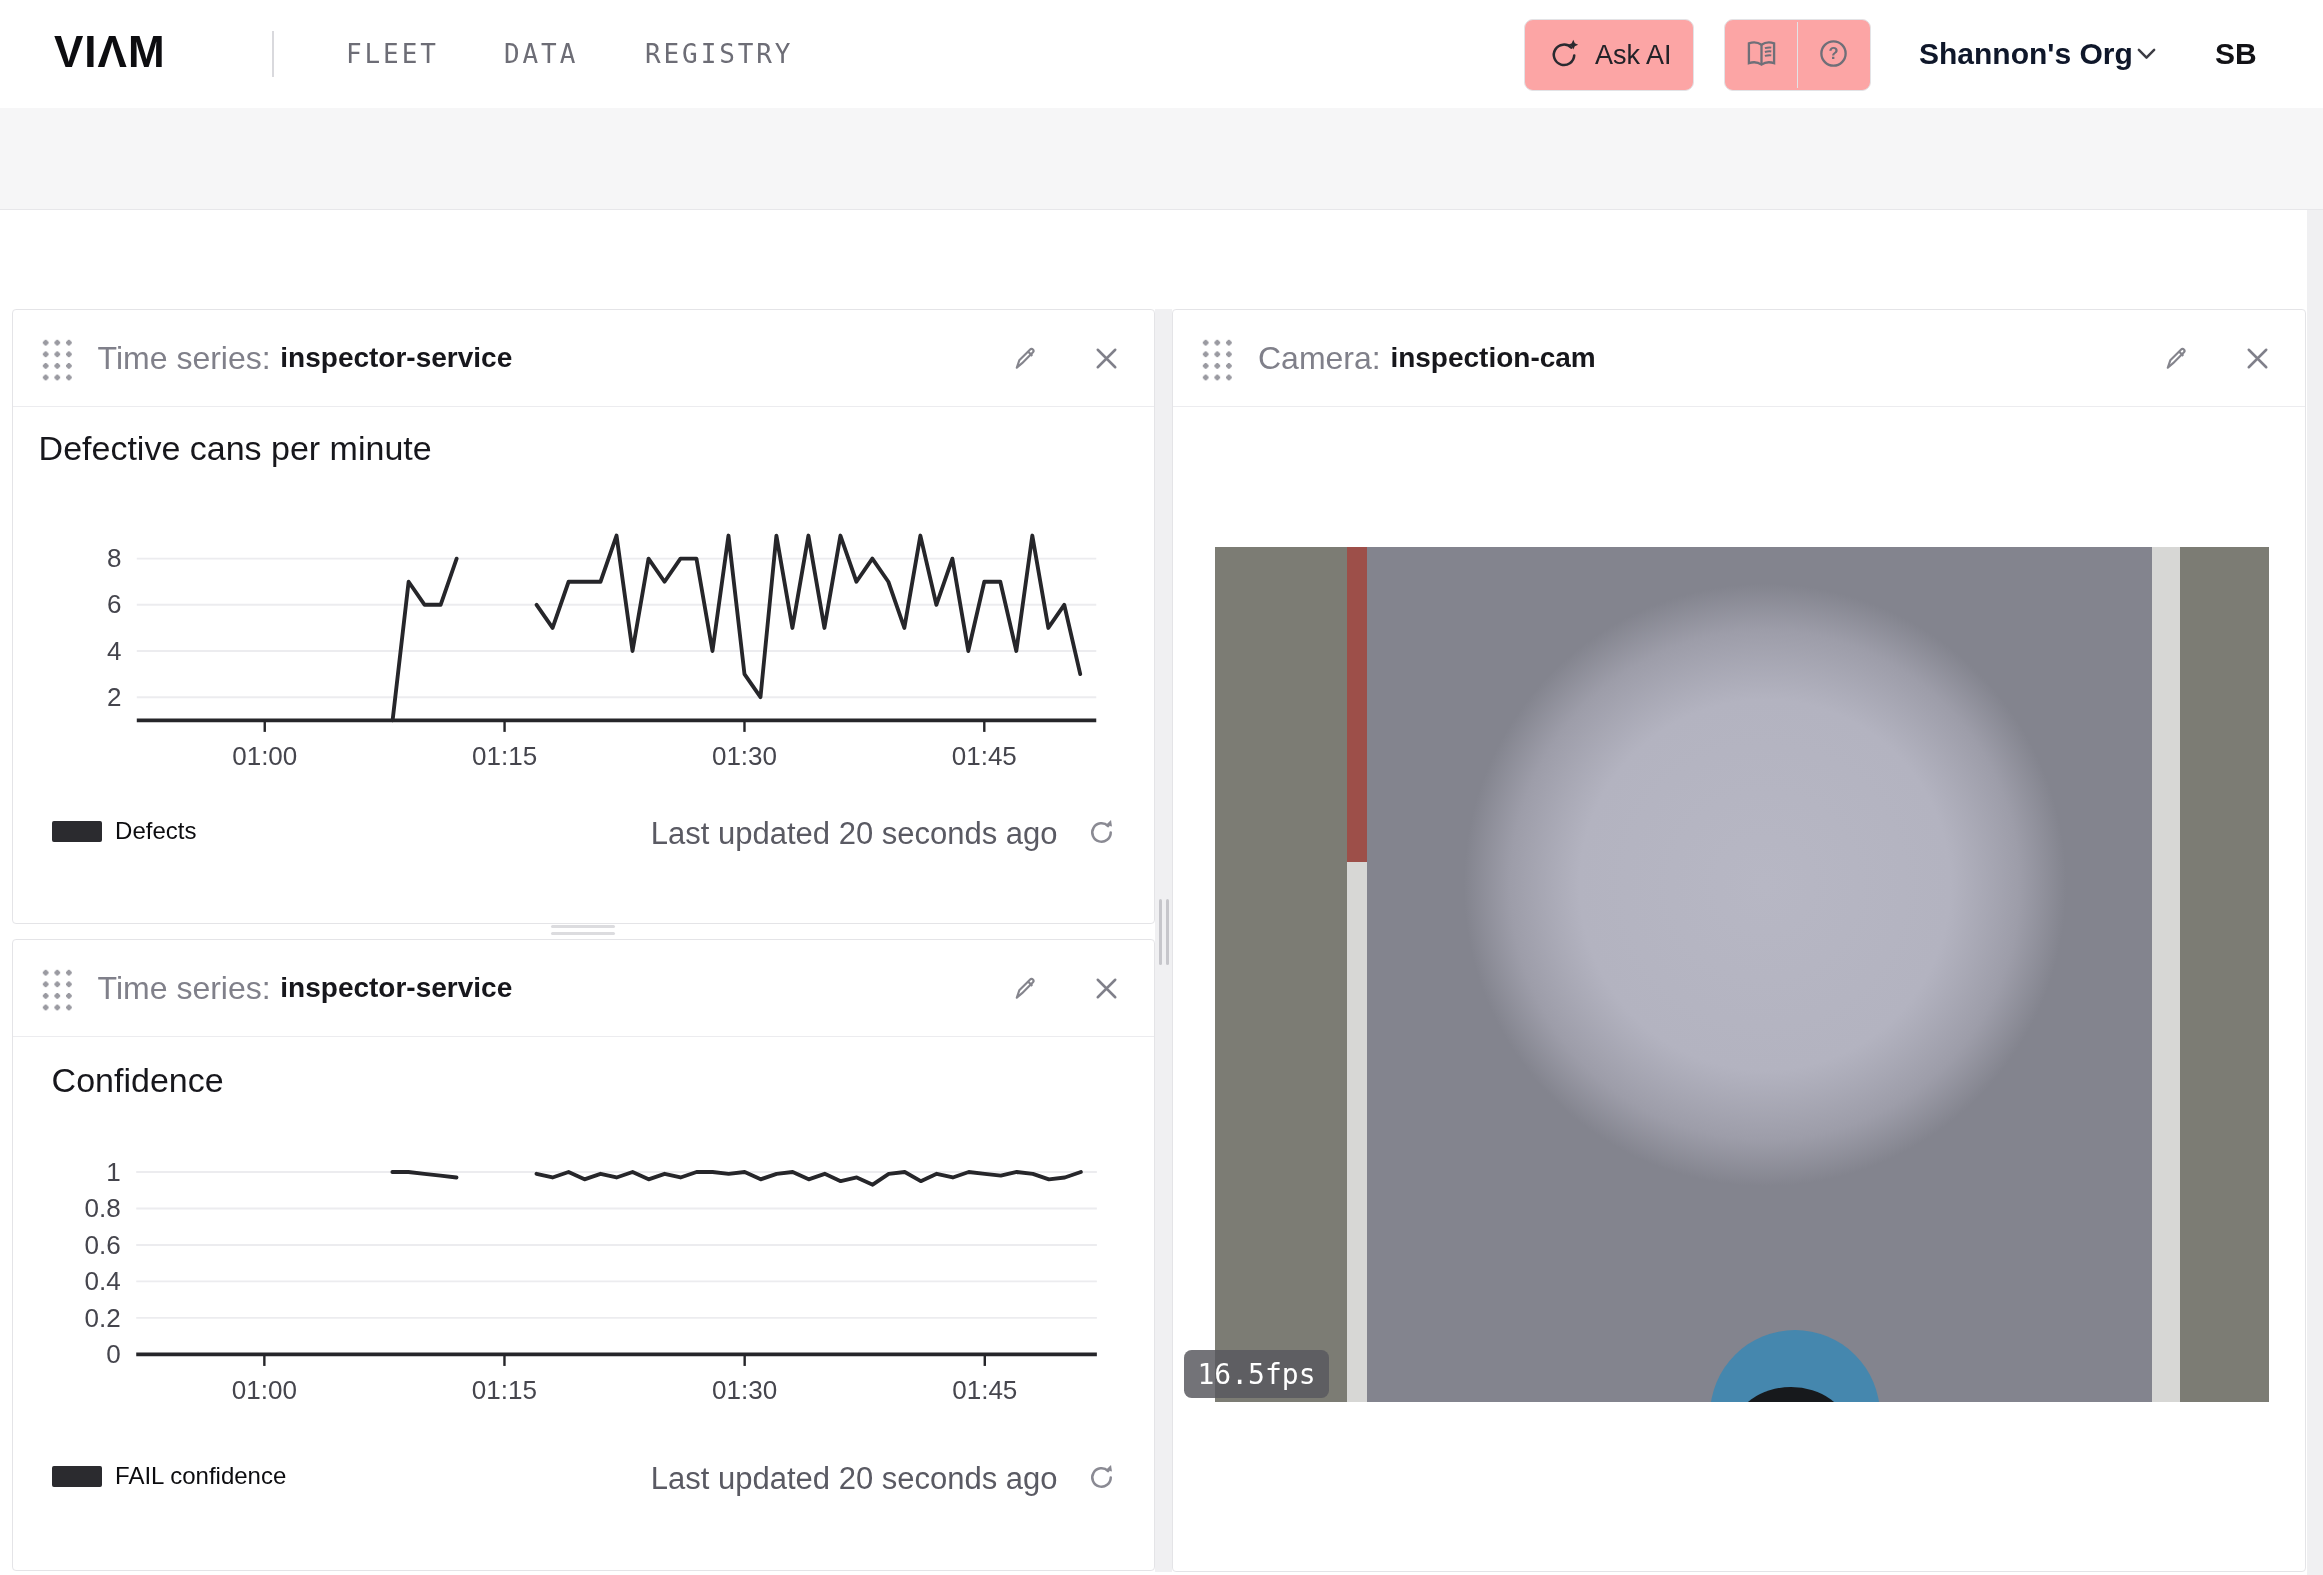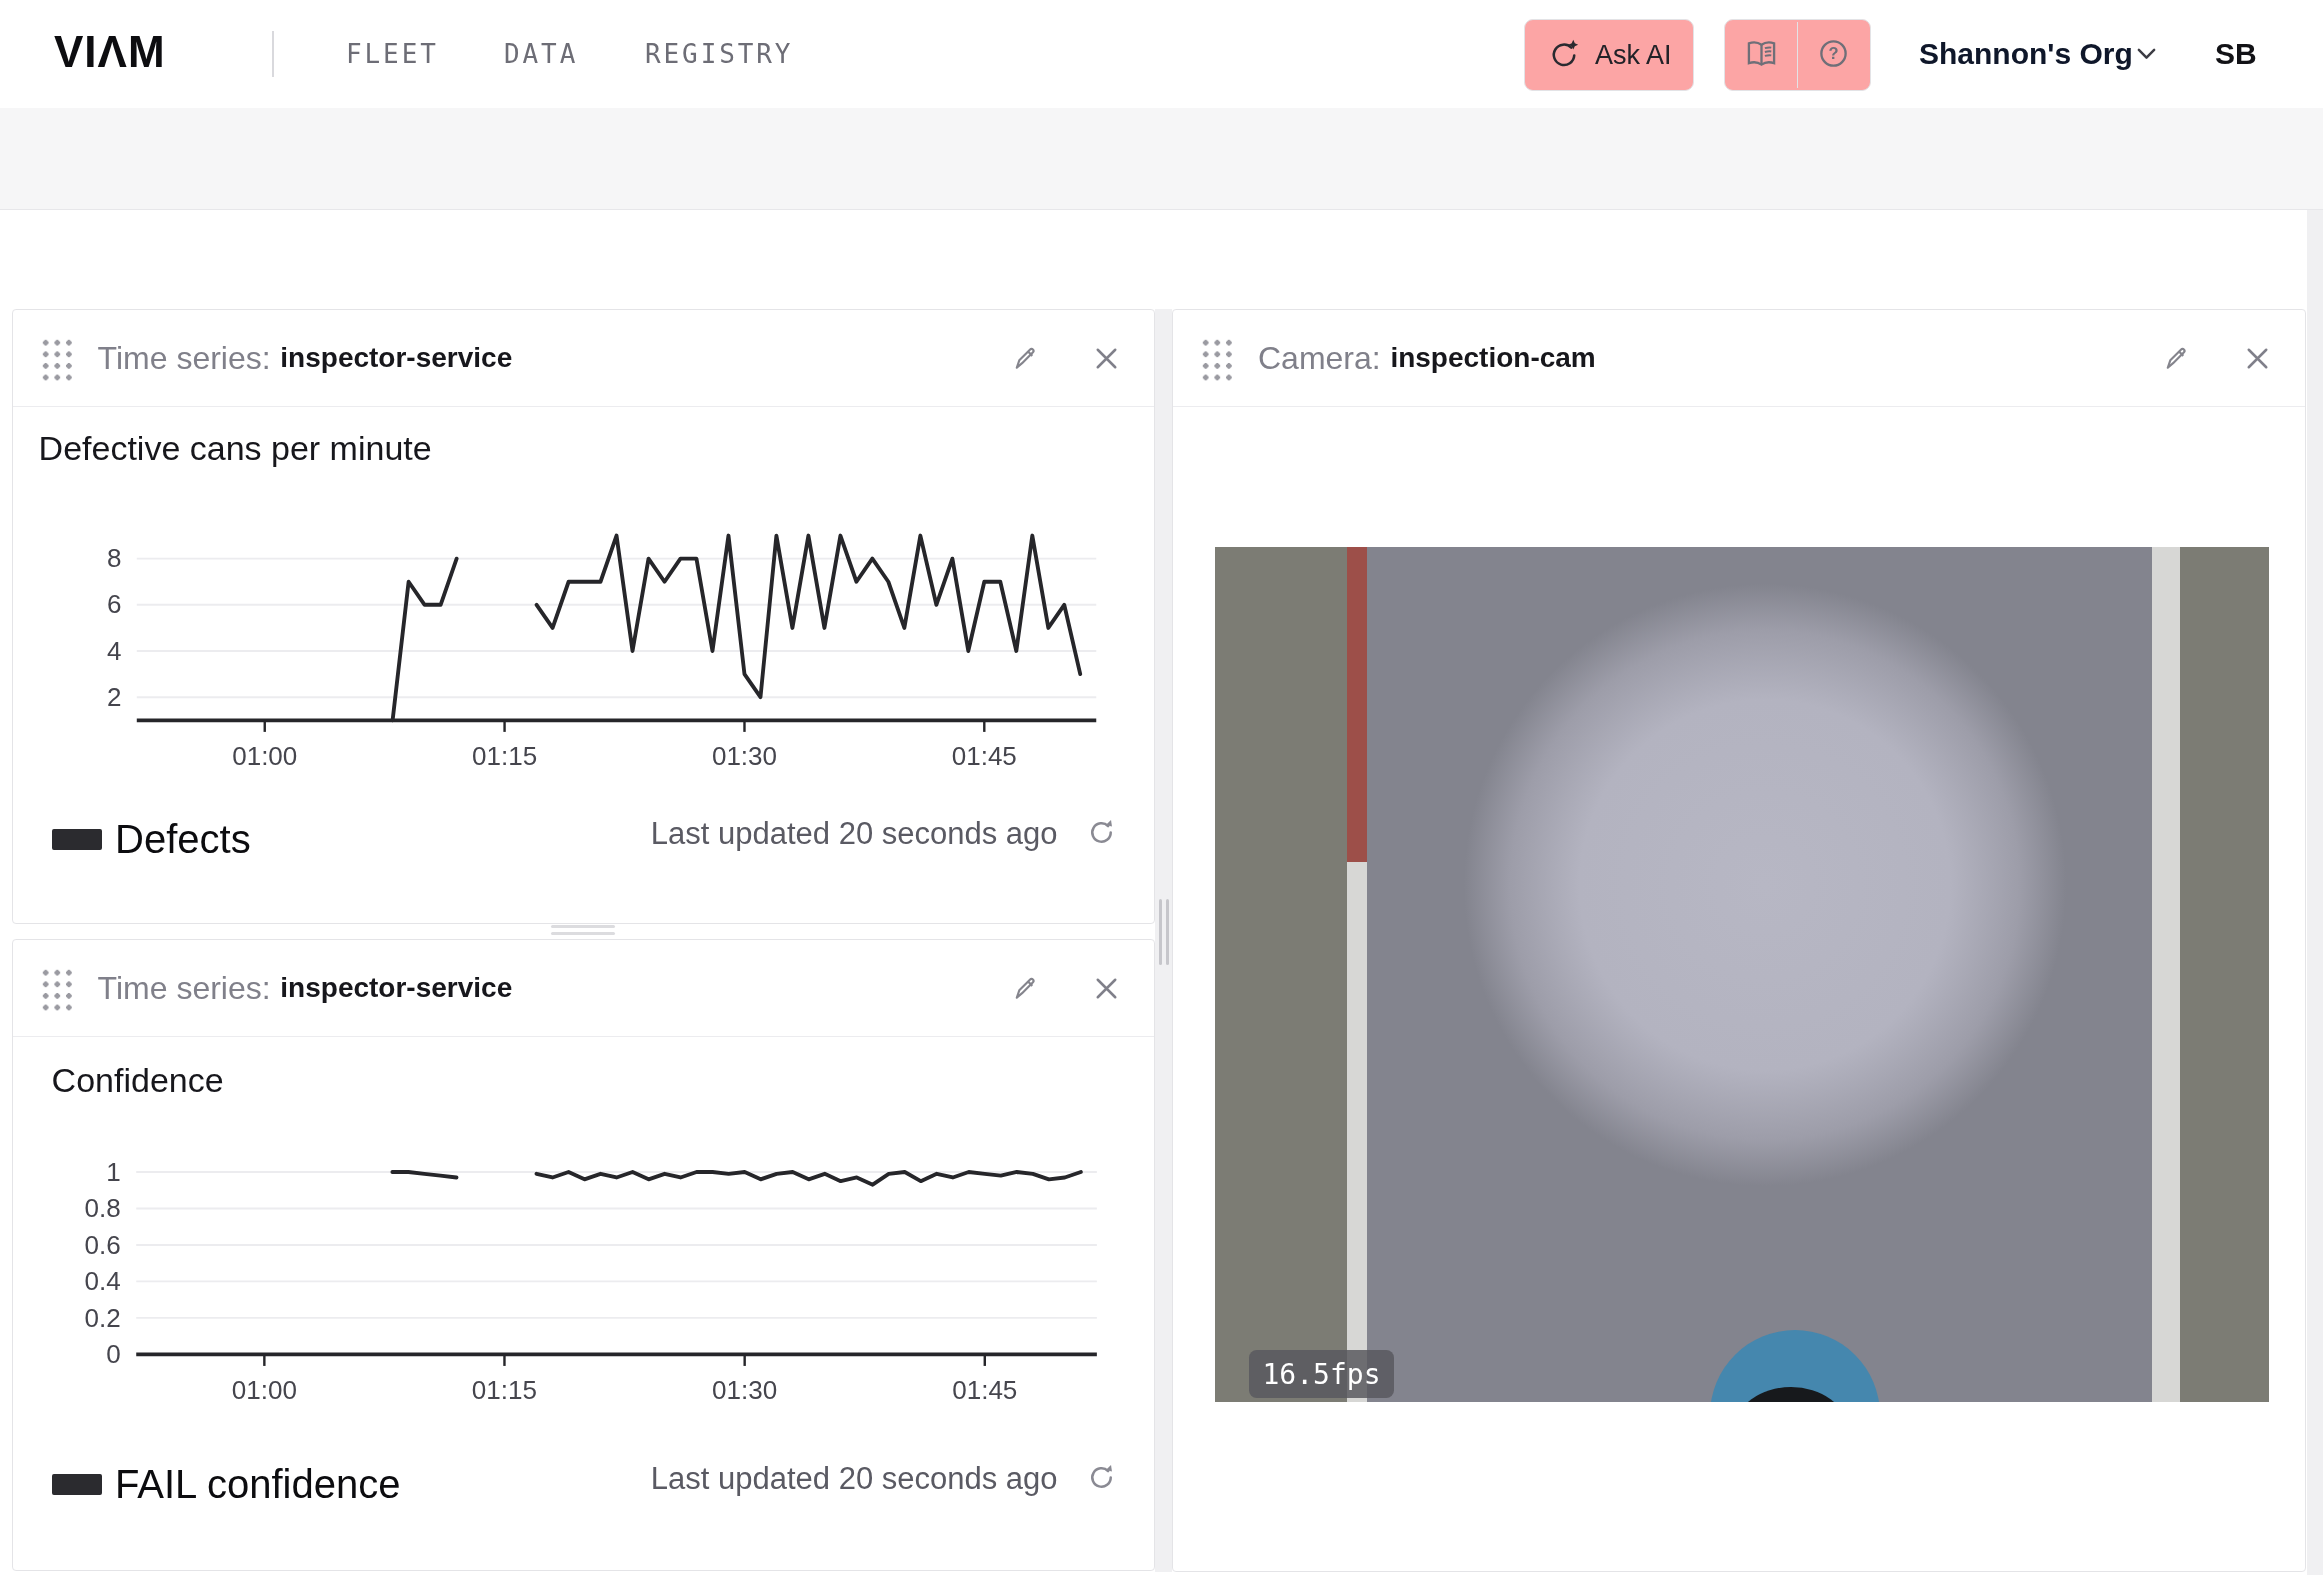--- a/index.html
+++ b/index.html
@@ -53,21 +53,21 @@
      background-image:radial-gradient(circle,#9a9aa1 2.5px,transparent 2.9px);
      background-size:11.6px 11.6px;background-position:1.9px 1.9px;}
   .wh-type{margin-left:25px;font-size:32px;color:#80808a;}
   .wh-name{margin-left:9.7px;font-size:28px;font-weight:700;color:#17171c;}
   .hdr-icons{margin-left:auto;display:flex;align-items:center;gap:48px;}
   .hdr-icon{width:33px;height:33px;cursor:pointer;display:block;}
 
   .chart-title{font-size:34px;font-weight:500;color:#17171c;}
   .legend-row{position:absolute;display:flex;align-items:center;}
   .swatch{width:50px;height:21px;border-radius:1.9px;background:#2b2b2f;}
-  .legend-label{margin-left:13.5px;font-size:40px;color:#0c0c0f;}
+  .legend-label{margin-left:13.5px;font-size:24px;color:#0c0c0f;}
   .updated-row{position:absolute;display:flex;align-items:center;justify-content:flex-end;gap:27px;}
   .updated-text{font-size:31px;color:#5a5a63;}
 
   svg.chart text{font-family:"Liberation Sans",sans-serif;font-size:27px;fill:#45454d;}
 
   
   .v-gutter{left:1155px;top:309px;width:17.4px;height:1263px;background:#f0f0f2;}
   .v-handle-line{width:2.9px;height:66px;background:#c6c6cb;border-radius:1.9px;}
   .v-handle{left:1159px;top:899px;display:flex;gap:3.9px;cursor:col-resize;}
   .h-handle{left:551px;top:925px;display:flex;flex-direction:column;gap:3.9px;cursor:row-resize;}
@@ -78,21 +78,21 @@
   .camera-stream{left:1215px;top:547px;width:1054px;height:855px;background:#83848e;overflow:hidden;}
   .cam-blob{position:absolute;left:0;top:0;right:0;bottom:0;
      background:radial-gradient(circle 386px at 550px 338px,#b7b7c4 0%,#b3b3c0 48%,#9d9da9 66%,rgba(131,132,142,0) 78%);}
   .cam-band-left{position:absolute;left:0;top:0;width:132px;height:855px;background:#7c7c74;}
   .cam-strip-left{position:absolute;left:132px;top:0;width:20px;height:855px;background:#d7d7d5;}
   .cam-red-bar{position:absolute;left:132px;top:0;width:20px;height:315px;background:#9d4f49;}
   .cam-strip-right{position:absolute;left:937px;top:0;width:28px;height:855px;background:#d7d7d5;}
   .cam-band-right{position:absolute;left:965px;top:0;width:90px;height:855px;background:#7c7c74;}
   .cam-can{position:absolute;left:495px;top:783px;width:170px;height:170px;border-radius:50%;background:#4587ae;}
   .cam-can-lid{position:absolute;left:520px;top:840px;width:112px;height:83px;border-radius:50%;background:#17191c;}
-  .fps-badge{left:1249px;top:1350px;height:48px;padding:0 13.5px;border-radius:7.7px;background:rgba(88,88,94,0.84);
+  .fps-badge{left:1184px;top:1350px;height:48px;padding:0 13.5px;border-radius:7.7px;background:rgba(88,88,94,0.84);
      display:flex;align-items:center;font-family:"DejaVu Sans Mono",monospace;font-size:28px;color:#fff;}
 </style>
 </head>
 <body>
 
 <div id="app">
 
   <div class="abs header">
     <div class="abs logo">VIΛM</div>
     <div class="abs logo-divider"></div>

